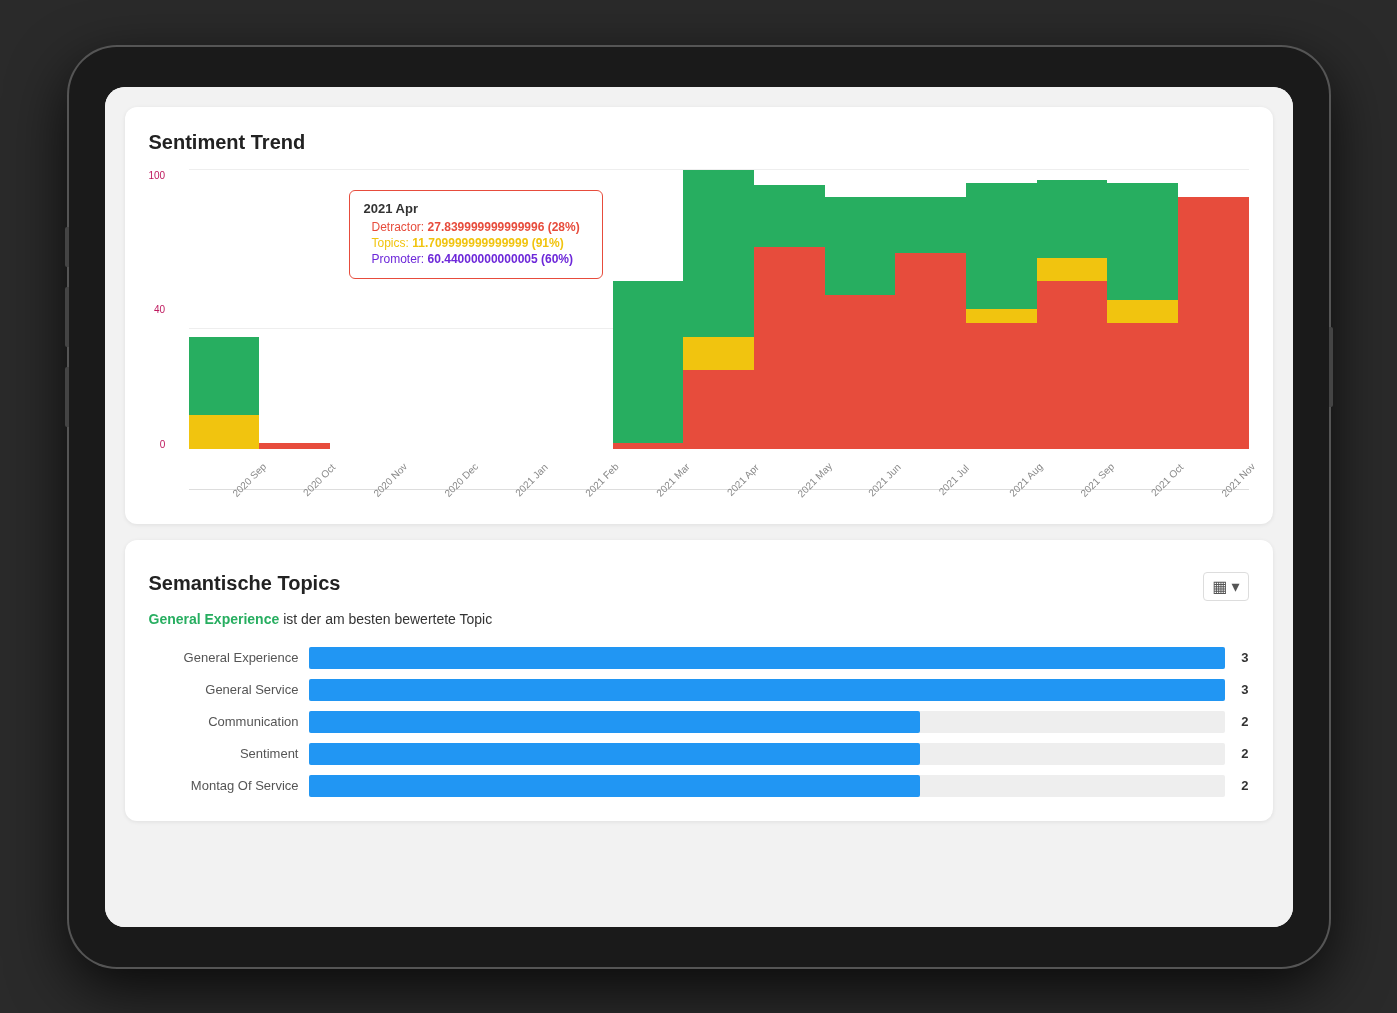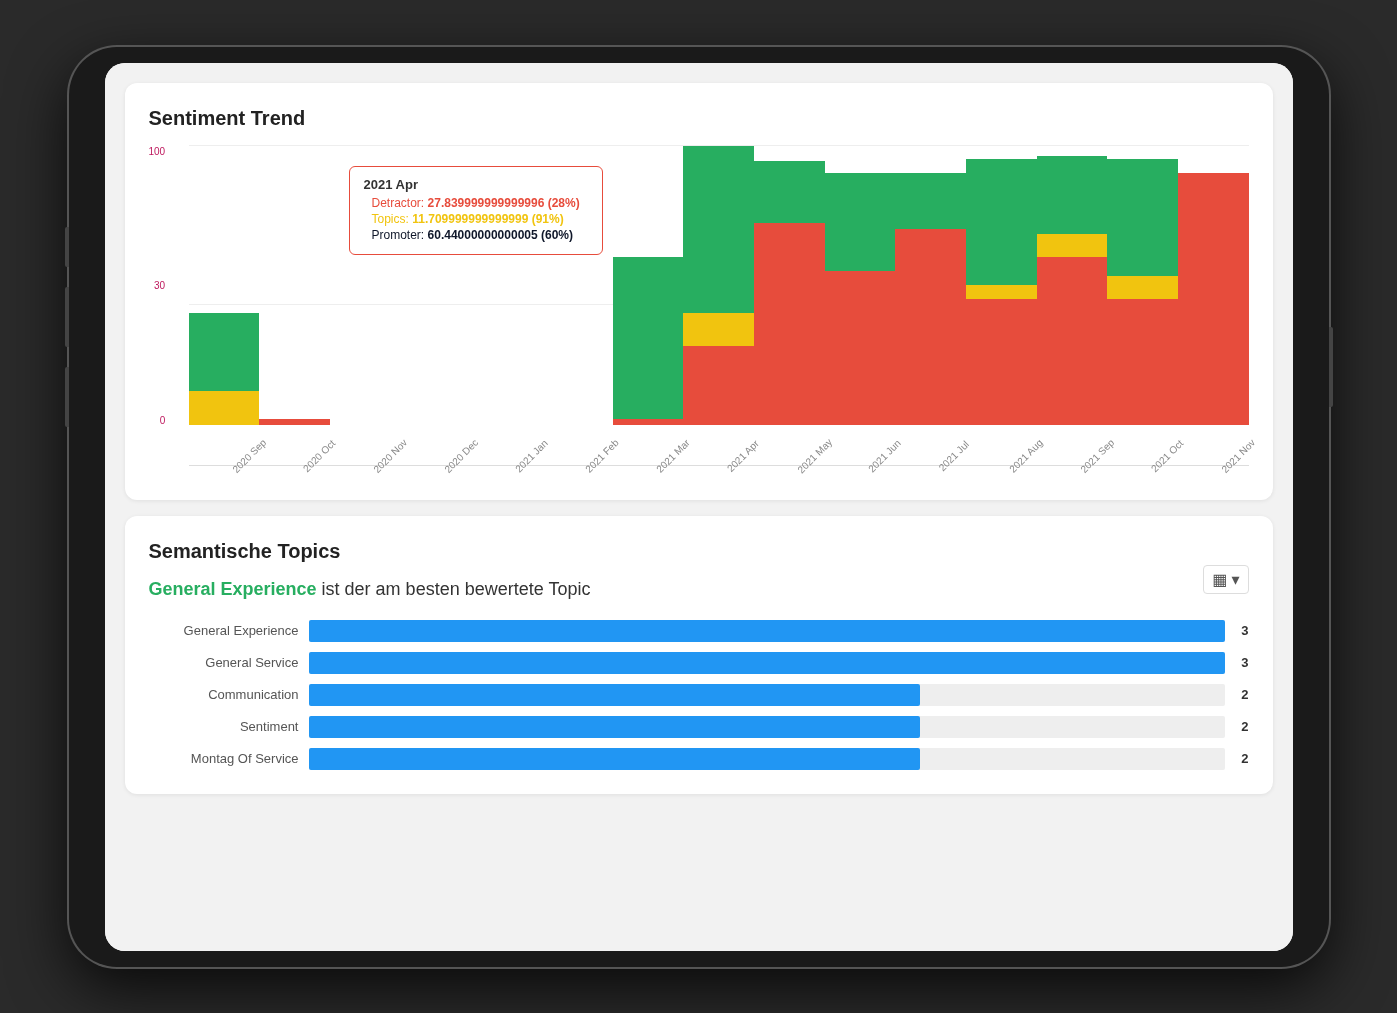--- a/index.html
+++ b/index.html
@@ -10,21 +10,21 @@
       justify-content: center;
       width: 1397px;
       height: 1013px;
       font-family: -apple-system, BlinkMacSystemFont, 'Segoe UI', sans-serif;
     }
     .tablet-frame {
       width: 1260px;
       height: 920px;
       background: #1a1a1a;
       border-radius: 48px;
-      padding: 16px 36px;
+      padding: 40px 36px;
       position: relative;
       box-shadow: 0 0 0 2px #555, 0 20px 60px rgba(0,0,0,0.8);
     }
     .tablet-screen {
       width: 100%;
       height: 100%;
       background: #f0f0f0;
       border-radius: 20px;
       overflow: hidden;
       display: flex;
@@ -164,21 +164,21 @@
     }
     .tooltip-title {
       font-size: 13px;
       font-weight: 600;
       color: #333;
       margin-bottom: 4px;
     }
     .tooltip-row { margin: 2px 8px; }
     .tooltip-detractor { color: #e74c3c; }
     .tooltip-passive { color: #f1c40f; }
-    .tooltip-promoter { color: #0f172a; }
+    .tooltip-promoter { color: #6d28d9; }
     .legend {
       display: flex;
       justify-content: center;
       gap: 28px;
       margin-top: 8px;
     }
     .legend-item {
       display: flex;
       align-items: center;
       gap: 6px;
@@ -186,25 +186,26 @@
       color: #444;
     }
     .legend-dot {
       width: 12px;
       height: 12px;
       border-radius: 50%;
     }
     
     .topics-header {
       display: flex;
-      align-items: center;
+      align-items: flex-start;
       justify-content: space-between;
+      margin-top: 8px;
     }
     .best-topic-text {
-      font-size: 18px;
+      font-size: 14px;
       color: #333;
       margin-bottom: 20px;
     }
     .best-topic-highlight {
       color: #27ae60;
       font-weight: 600;
     }
     .chart-icon-btn {
       display: flex;
       align-items: center;
@@ -267,21 +268,21 @@
   <div class="tablet-screen">
     <div class="screen-content">
 
       <div class="card">
         <div class="card-title">Sentiment Trend</div>
 
 
         <div class="chart-area">
           <div class="chart-y-axis">
             <span class="y-label">100</span>
-            <span class="y-label">30</span>
+            <span class="y-label">40</span>
             <span class="y-label">0</span>
           </div>
           <div class="bars-container" id="bars-container">
             <div class="grid-line" style="bottom: calc(50% + 0px)"></div>
             <div class="grid-line" style="bottom: calc(100% - 0px)"></div>
           <div class="bar-group">
                 <div class="bar-segment" style="height: 78.4px; background: rgb(39, 174, 96);"></div>
                 <div class="bar-segment" style="height: 33.6px; background: rgb(241, 196, 15);"></div>
                 <span class="x-label">2020 Sep</span>
               </div>

